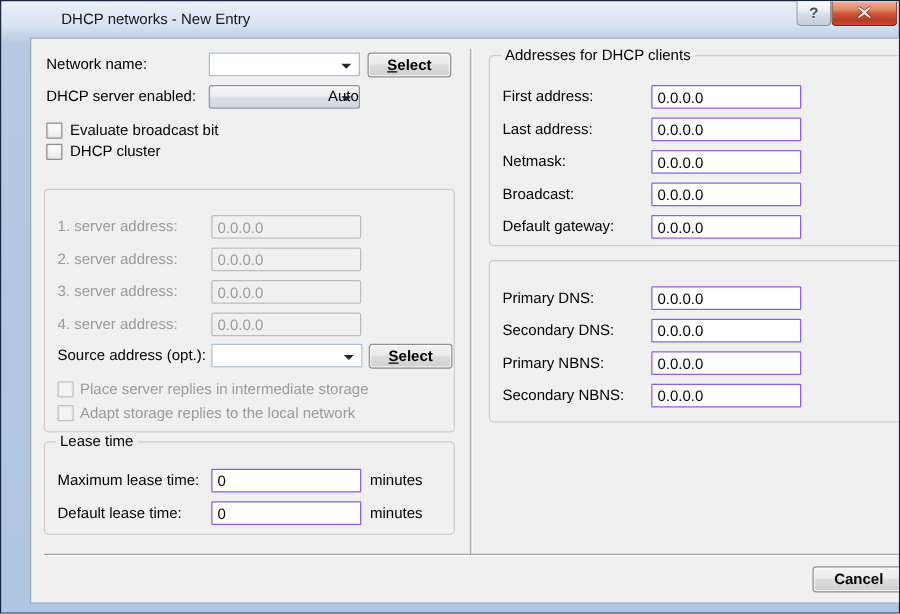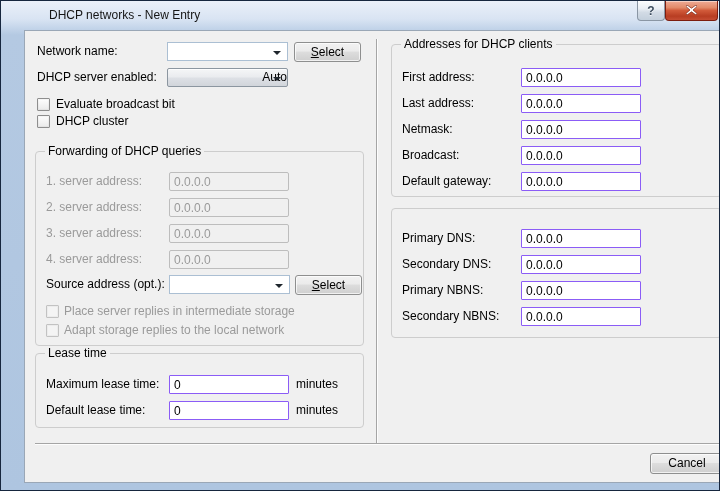--- a/index.html
+++ b/index.html
@@ -80,21 +80,21 @@
     background: linear-gradient(#f5f6f7, #eaecef 45%, #dde0e5 55%, #d1d5db);
     border: 1px solid #8c96a0; border-radius: 2px;
     box-shadow: inset 0 1px 0 rgba(255,255,255,.8);
   }
 
   .btn {
     position: absolute; height: 20px;
     border: 1px solid #8e8f8f; border-radius: 3px;
     background: linear-gradient(#f2f2f2, #ebebeb 45%, #dddddd 50%, #cfcfcf);
     box-shadow: inset 0 0 0 1px rgba(255,255,255,.7);
-    text-align: center; cursor: default;
+    text-align: center; cursor: default; font-weight: bold;
   }
   .btn .btn-label {
     display:block; font-size: 12px; color:#000; line-height: 18px;
   }
   .btn.accesskey .btn-label::first-letter { text-decoration: underline; }
   .btn.default {
     border-color: #31709e;
     background: linear-gradient(#ebf7fe, #d9f0fc 45%, #bfe6fb 50%, #a8dbf5);
     box-shadow: 0 0 2px 1px #86cbf0, inset 0 0 0 1px #dbf0fb;
   }
@@ -161,21 +161,20 @@
       <span class="arrow"></span>
     </div>
 
     <div class="cb" style="left:12px;top:67px"></div>
     <div class="lbl" style="left:31px;top:64px">Evaluate broadcast bit</div>
 
     <div class="cb" style="left:12px;top:84px"></div>
     <div class="lbl" style="left:31px;top:81px">DHCP cluster</div>
 
     <div class="group" style="left:10px;top:120px;width:329px;height:195px">
-      <span class="group-title">Forwarding of DHCP queries</span>
 
       <div class="lbl dis" style="left:10px;top:20px">1. server address:</div>
       <input class="tb dis" style="left: 133px; top: 20px;" disabled="" value="0.0.0.0">
 
       <div class="lbl dis" style="left:10px;top:46px">2. server address:</div>
       <input class="tb dis" style="left: 133px; top: 46px;" disabled="" value="0.0.0.0">
 
       <div class="lbl dis" style="left:10px;top:72px">3. server address:</div>
       <input class="tb dis" style="left: 133px; top: 72px;" disabled="" value="0.0.0.0">
 

